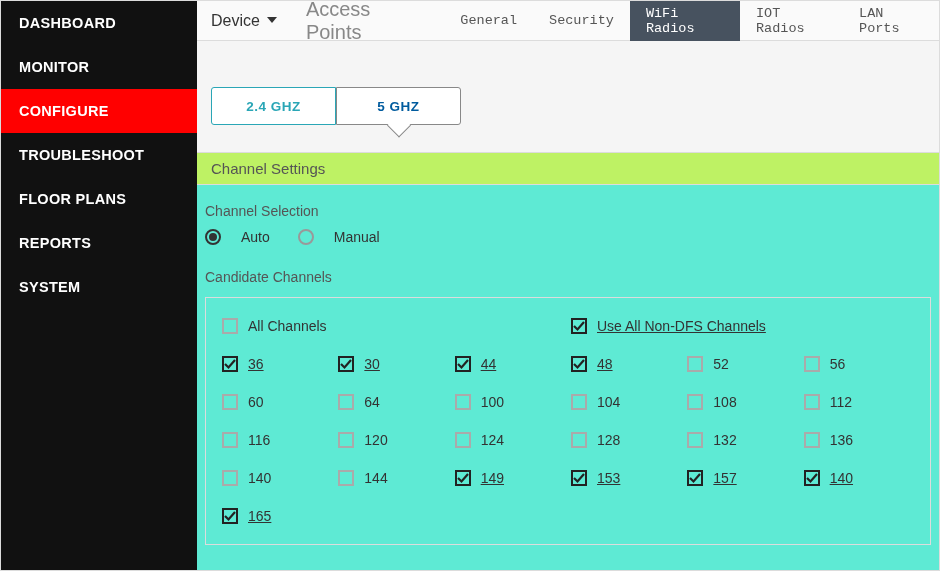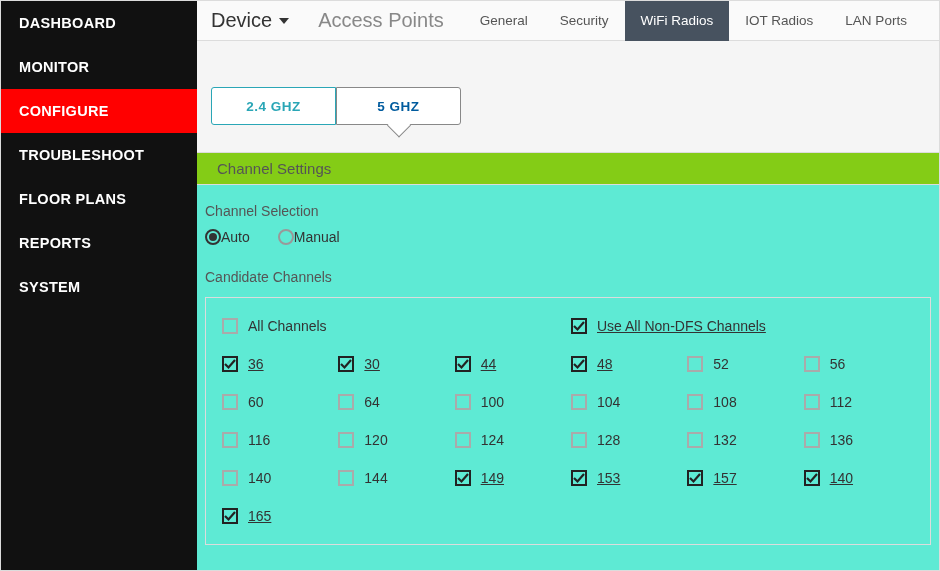--- a/index.html
+++ b/index.html
@@ -6,50 +6,50 @@
   html, body { margin:0; padding:0; font-family: "Segoe UI", Arial, sans-serif; color:#222; }
   body { width:940px; height:571px; overflow:hidden; background:#fff; border:1px solid #dcdcdc; position:relative; }
 
   
   .sidebar { position:absolute; top:0; left:0; width:196px; height:571px; background:#111; }
   .sidebar-item { color:#fff; padding:14px 18px; font-size:14.5px; font-weight:600; letter-spacing:.3px; cursor:pointer; }
   .sidebar-item.active { background:#ff0000; }
 
   
   .header { position:absolute; left:196px; top:0; right:0; height:40px; background:#fafafa; border-bottom:1px solid #dcdcdc; display:flex; align-items:center; padding-left:14px; }
-  .device { font-size:20px; color:#333; display:flex; align-items:center; cursor:pointer; }
+  .device { font-size:16px; color:#333; display:flex; align-items:center; cursor:pointer; }
   .device .caret { margin-left:6px; }
   .ap-title { font-size:20px; color:#888; margin-left:28px; }
-  .tabs { display:flex; margin-left:20px; height:40px; }
+  .tabs { display:flex; margin-left:20px; height:40px;font-family:Liberation Mono, monospace; }
   .tab { display:flex; align-items:center; padding:0 16px; font-size:13.5px; color:#555; cursor:pointer; }
   .tab.active { background:#47525f; color:#fff; }
 
   
   .freqbar { position:absolute; left:196px; top:40px; right:0; height:112px; background:#f5f5f5; border-bottom:1px solid #dcdcdc;padding-left:12px; }
   .freqtabs { position:absolute; left:14px; top:46px; display:flex; }
   .freqtab { width:125px; height:38px; display:flex; align-items:center; justify-content:center; font-size:13.5px; font-weight:700; letter-spacing:.5px; border:1px solid #c6c6c6; background:#fff; color:#2aa6b6; cursor:pointer; position:relative; }
   .freqtab.left { border-right:none; border-radius:3px 0 0 3px; }
   .freqtab.right { border-radius:0 3px 3px 0; }
   .freqtab.left.inactive { border:1px solid #2aa6b6; color:#2aa6b6; }
   .freqtab.right.active { border:1px solid #888; color:#005b9e; }
   .freqtab.right.active::after {
     content:""; position:absolute; bottom:-10px; left:50%; transform:translateX(-50%);
     width:16px; height:16px; background:#fff; border-right:1px solid #888; border-bottom:1px solid #888;
     transform: translateX(-50%) rotate(45deg);
   }
 
   
-  .section-heading { position:absolute; left:196px; top:152px; right:0; height:32px; display:flex; align-items:center; padding-left:20px; font-size:15px; color:#555; border-bottom:1px solid #dcdcdc; background:#84cc16; }
+  .section-heading { position:absolute; left:196px; top:152px; right:0; height:32px; display:flex; align-items:center; padding-left:14px; font-size:15px; color:#555; border-bottom:1px solid #dcdcdc; background:#bef264; }
 
   
   .main { position:absolute; left:196px; top:184px; right:0; bottom:0; background:#5eead4; padding:18px 8px; }
   .field-label { font-size:14px; color:#555; margin-bottom:10px; }
 
   .radio-row { display:flex; gap:28px; align-items:center; margin-bottom:24px; }
-  .radio { display:flex; align-items:center; gap:0; cursor:pointer; }
+  .radio { display:flex; align-items:center; gap:20px; cursor:pointer; }
   .radio .dot { width:16px; height:16px; border:2px solid #333; border-radius:50%; display:flex; align-items:center; justify-content:center; }
   .radio.selected .dot::after { content:""; width:8px; height:8px; background:#333; border-radius:50%; }
   .radio.unselected .dot { border-color:#999; }
   .radio .lbl { font-size:14px; color:#333; }
 
   .candidate-box { border:1px solid #dcdcdc; padding:20px 10px 20px 10px;margin-top:12px; }
   .toprow { display:flex; margin-bottom:22px; padding-left:6px; }
   .toprow .half { flex:0 0 50%; }
 
   .chk { display:flex; align-items:center; gap:10px; cursor:pointer; }

